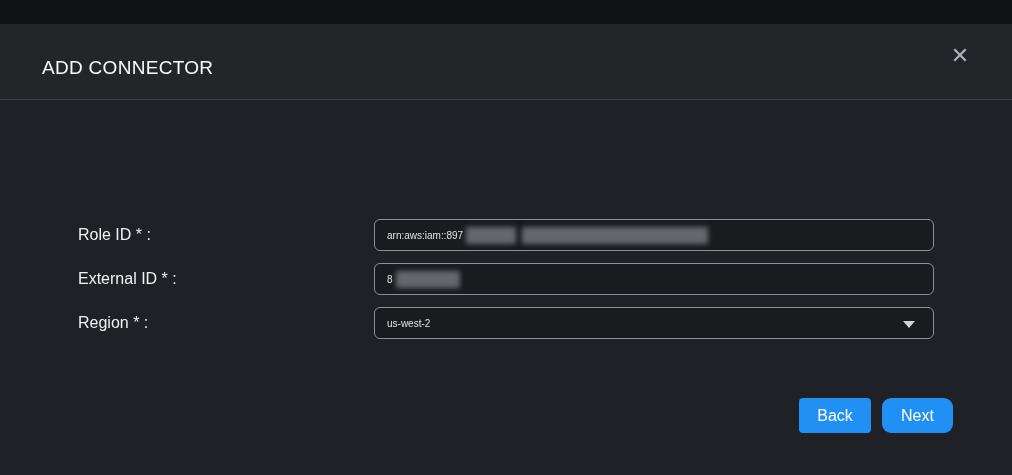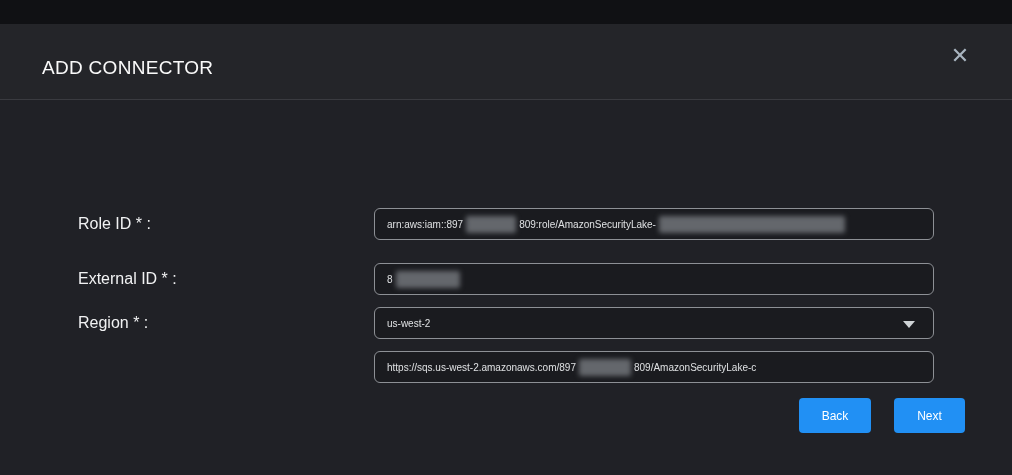--- a/index.html
+++ b/index.html
@@ -22,59 +22,58 @@
   .circle-sm{width:26px;height:26px;font-size:14px;}
   .circle-blue{background:#2190f4;color:#ffffff;}
   .circle-gray{background:#9fa2a6;color:#3a3b40;}
   .step-label{margin-left:12px;font-size:15px;color:#eceeef;}
   .step-label.active{font-size:16px;font-weight:600;color:#ffffff;}
   .step-label.pending{color:#9b9da1;}
   .connector{flex:1 1 auto;height:1px;background:#54565b;margin:0 16px;}
   .pencil-svg{width:16px;height:16px;fill:#ffffff;}
   
   .field-row{position:absolute;left:0;width:100%;height:32px;}
-  .row-1{top:184px;} .row-2{top:239px;text-align:center;} .row-3{top:283px;} .row-4{top:327px;}
+  .row-1{top:195px;} .row-2{top:239px;text-align:center;} .row-3{top:283px;} .row-4{top:327px;}
   .field-label{position:absolute;left:78px;top:50%;transform:translateY(-50%);font-size:16px;color:#f1f2f3;}
   .input-box{
     position:absolute;left:374px;width:560px;height:32px;box-sizing:border-box;
     background:#1a1b1f;border:1px solid #8d9095;border-radius:6px;
     display:flex;align-items:center;padding:0 12px;overflow:hidden;white-space:nowrap;
     color:#dfe1e3;font-size:10px;cursor:text;
   }
   .input-box .seg{flex:0 0 auto;}
   .redacted{display:inline-block;height:17px;border-radius:2px;background:#64676c;filter:blur(2.5px);margin:0 3px;flex:0 0 auto;}
   .red-a{width:50px;} .red-b{width:186px;} .red-c{width:64px;} .red-d{width:52px;}
   .select-box{cursor:pointer;padding-right:36px;}
   .caret{position:absolute;right:18px;top:50%;margin-top:-2px;width:0;height:0;
     border-left:6px solid transparent;border-right:6px solid transparent;border-top:7px solid #cfd3d6;}
   
   .btn{position:absolute;top:374px;height:35px;border:none;border-radius:4px;background:#2190f4;color:#ffffff;
-    font-size:12px;font-family:"Liberation Sans",sans-serif;cursor:pointer;padding:0;}
+    font-size:16px;font-family:"Liberation Sans",sans-serif;cursor:pointer;padding:0;}
   .btn-back{right:141px;width:72px;}
-  .btn-next{right:47px;width:71px;}
+  .btn-next{right:59px;width:71px;border-radius:9px;}
 </style>
 </head>
 <body>
 
 <div class="dialog">
 
   <div class="header">
     <div class="title">ADD CONNECTOR</div>
     <div class="close-btn">
       <span>✕</span>
     </div>
   </div>
 
 
   <div class="field-row row-1">
     <div class="field-label">Role ID * :</div>
     <div class="input-box">
       <span class="seg">arn:aws:iam::897</span>
       <span class="redacted red-a"></span>
-      <span class="seg">809:role/AmazonSecurityLake-</span>
       <span class="redacted red-b"></span>
     </div>
   </div>
 
   <div class="field-row row-2">
     <div class="field-label">External ID * :</div>
     <div class="input-box">
       <span class="seg">8</span>
       <span class="redacted red-c"></span>
     </div>
@@ -82,23 +81,18 @@
 
   <div class="field-row row-3">
     <div class="field-label">Region * :</div>
     <div class="input-box select-box">
       <span class="seg">us-west-2</span>
       <span class="caret"></span>
     </div>
   </div>
 
   <div class="field-row row-4">
-    <div class="input-box">
-      <span class="seg">https://sqs.us-west-2.amazonaws.com/897</span>
-      <span class="redacted red-d"></span>
-      <span class="seg">809/AmazonSecurityLake-c</span>
-    </div>
   </div>
 
   <button class="btn btn-back">Back</button>
   <button class="btn btn-next">Next</button>
 
 </div>
 
 </body></html>

